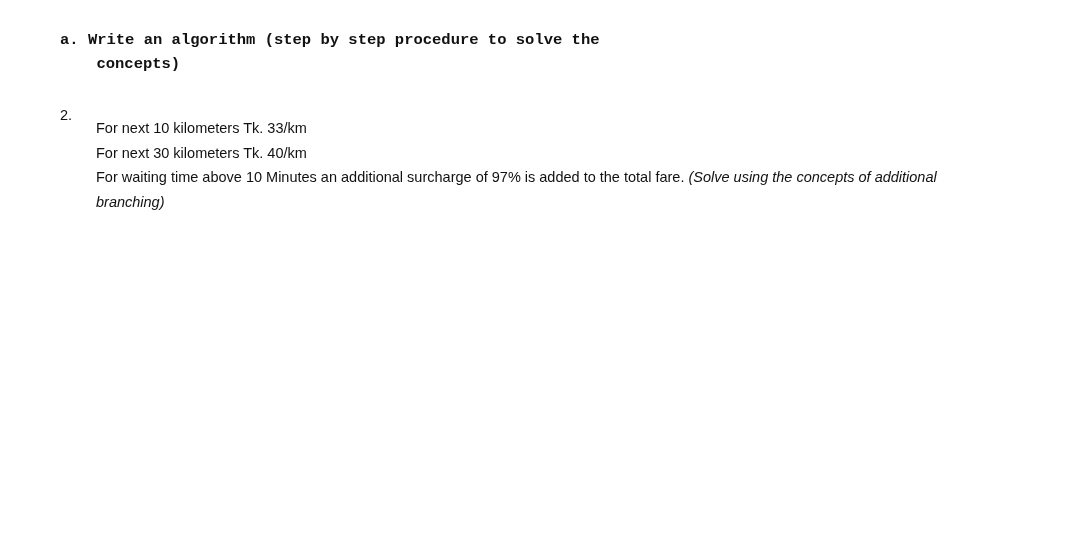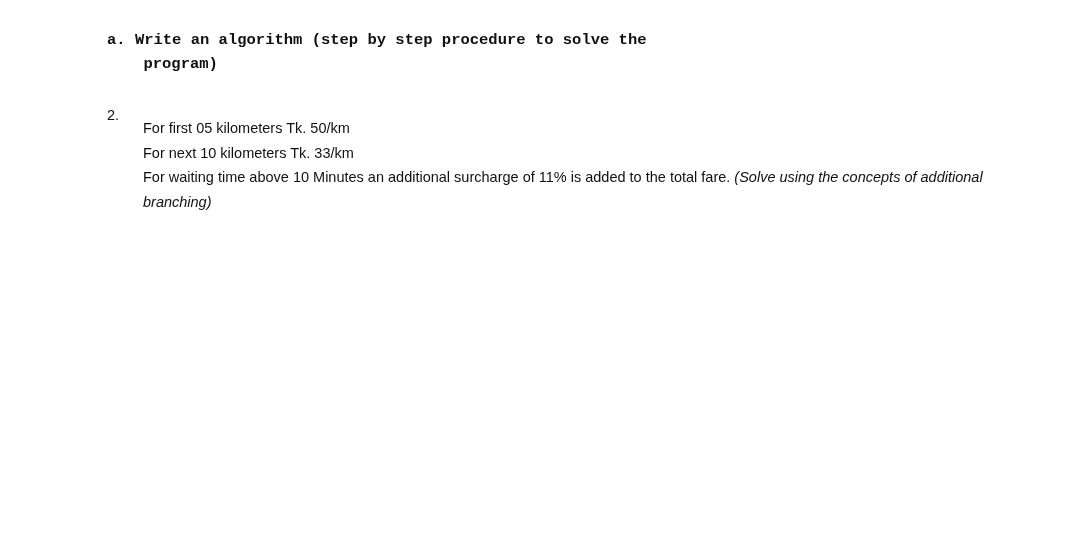--- a/index.html
+++ b/index.html
@@ -16,21 +16,20 @@
       display: flex;
       align-items: flex-start;
       justify-content: flex-start;
       overflow: hidden;
     }
 
     .page-content {
       width: 100%;
       height: 100%;
       padding: 28px 76px 28px 60px;
-      margin-left: 47px;
     }
 
     .section-a {
       margin-bottom: 6px;
     }
 
     .list-item-bold {
       font-family: 'Courier New', Courier, monospace;
       font-weight: bold;
       font-size: 15.5px;
@@ -87,31 +86,31 @@
     }
   </style>
 </head>
 <body>
 
 <div class="page-content">
 
   <div class="section-a">
     <div class="list-item-bold">
       <span>a. Write an algorithm (step by step procedure to solve the</span>
-      <span class="indent">   program)</span>
+      <span class="indent">   concepts)</span>
     </div>
   </div>
 
   <div class="question-2">
     <span class="q-number">2.</span>
     <div class="q-body">
       <div class="fare-list">
-        <p>For first 05 kilometers Tk. 50/km</p>
         <p>For next 10 kilometers Tk. 33/km</p>
+        <p>For next 30 kilometers Tk. 40/km</p>
         <p>
-          <span>For waiting time above 10 Minutes an additional surcharge of 11% is added to the total fare.</span>
+          <span>For waiting time above 10 Minutes an additional surcharge of 97% is added to the total fare.</span>
           <span class="fare-note">(Solve using the concepts of additional branching)</span>
         </p>
       </div>
     </div>
   </div>
 
 </div>
 
 </body></html>

